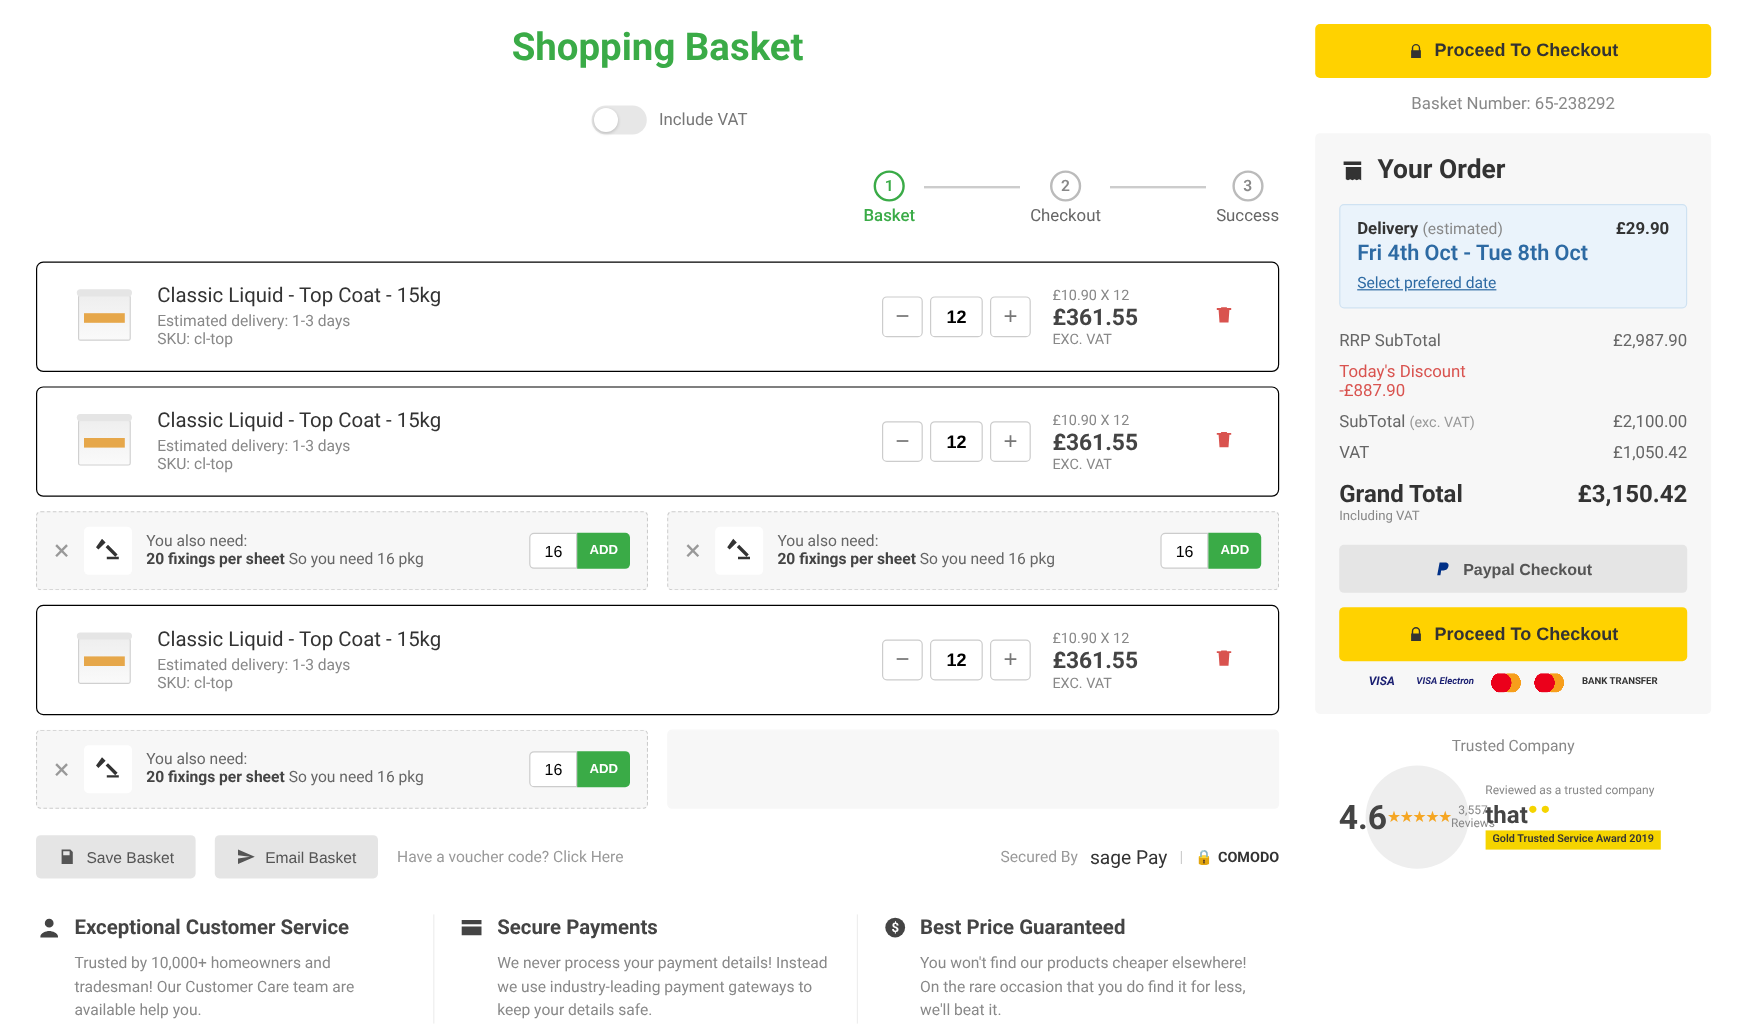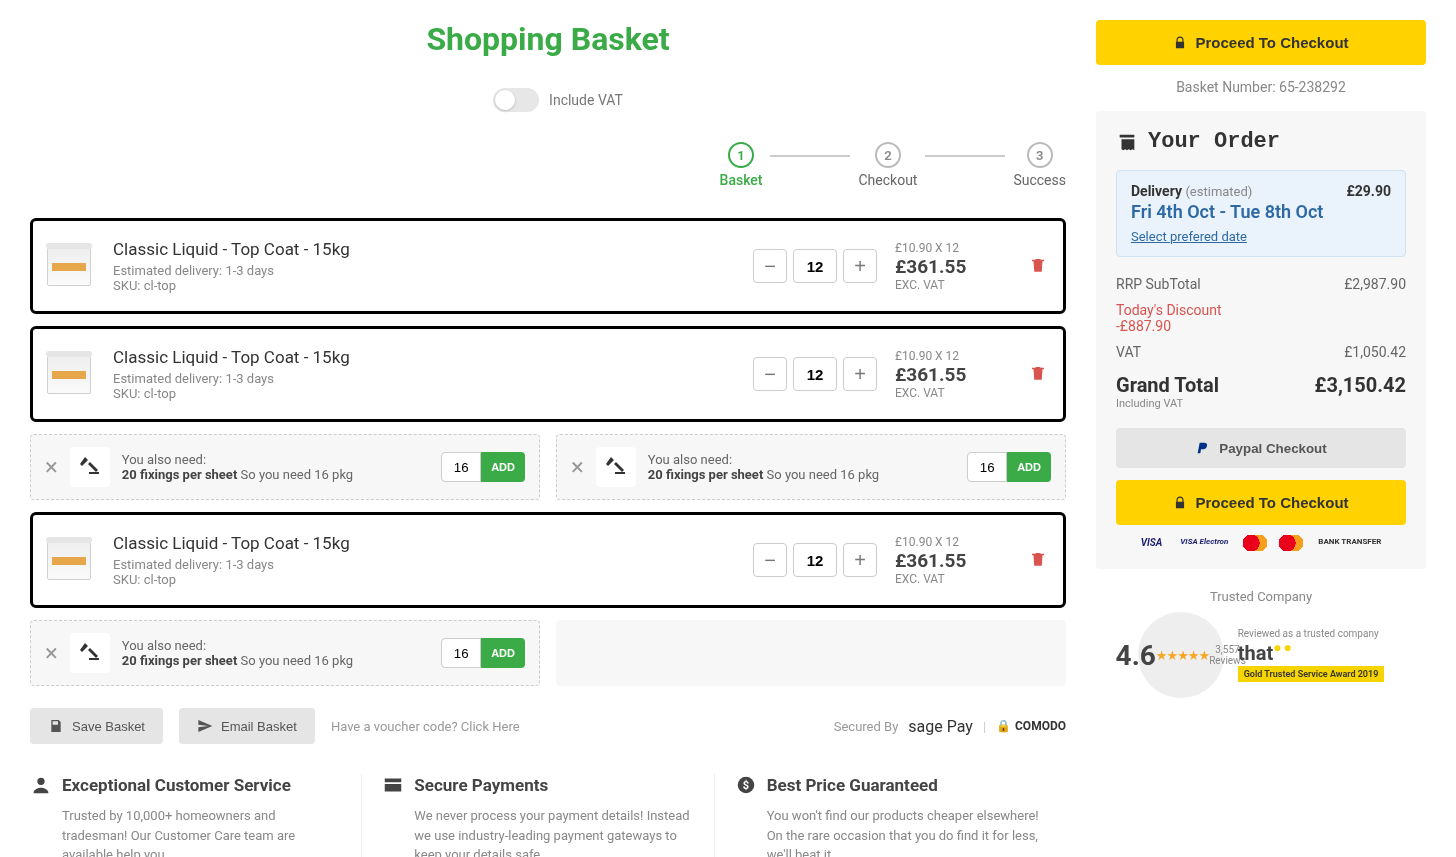--- a/index.html
+++ b/index.html
@@ -16,21 +16,21 @@
   .vat-label { color: #777; }
 
   .steps { display: flex; align-items: center; margin-left: auto; }
   .step { text-align: center; }
   .step-circle { width: 26px; height: 26px; border-radius: 50%; border: 2px solid #bbb; color: #888; display: flex; align-items: center; justify-content: center; font-size: 13px; margin: 0 auto 4px; font-weight: 600; }
   .step-active .step-circle { border-color: #3aab47; color: #3aab47; }
   .step-label { font-size: 14px; color: #666; }
   .step-active .step-label { color: #3aab47; font-weight: 500; }
   .step-line { flex: 1; height: 2px; background: #ccc; width: 80px; margin: 0 8px 18px; }
 
-  .cart-item { border: 3px solid #000000; border-radius: 6px; padding: 18px 10px; display: flex; align-items: center; gap: 18px; margin-bottom: 12px; }
+  .cart-item { border: 1px solid #000000; border-radius: 6px; padding: 18px 30px; display: flex; align-items: center; gap: 18px; margin-bottom: 12px; }
   .thumb { width: 52px; height: 52px; position: relative; }
   .paint-can { width: 44px; height: 40px; margin: 6px auto 0; background: linear-gradient(#eee, #fafafa); border: 1px solid #d0d0d0; border-radius: 4px 4px 2px 2px; position: relative; }
   .paint-can::before { content: ""; position: absolute; top: -4px; left: -2px; right: -2px; height: 6px; background: #e5e5e5; border-radius: 3px; }
   .paint-can::after { content: ""; position: absolute; left: 4px; right: 4px; top: 16px; height: 8px; background: #e6a74a; }
   .item-info { flex: 1; }
   .item-name { font-size: 17px; color: #333; margin-bottom: 4px; }
   .item-sub { color: #888; font-size: 13px; }
   .qty { display: flex; align-items: center; gap: 6px; }
   .qty-btn { width: 34px; height: 34px; border: 1px solid #ccc; border-radius: 4px; background: #fff; font-size: 20px; color: #777; cursor: pointer; display:flex; align-items:center; justify-content:center; }
   .qty-input { width: 44px; height: 34px; border: 1px solid #ccc; border-radius: 4px; text-align: center; font-size: 15px; font-weight: 600; }
@@ -66,21 +66,21 @@
   .feature { flex: 1; padding: 0 20px; border-right: 1px solid #eee; }
   .feature:last-child { border-right: none; }
   .feature:first-child { padding-left: 0; }
   .feature h3 { font-size: 17px; color: #444; margin-bottom: 10px; display: flex; align-items: center; gap: 10px; }
   .feature h3 svg { width: 22px; height: 22px; }
   .feature p { color: #888; font-size: 13px; line-height: 1.5; margin-left: 32px; }
 
   .checkout-btn { width: 100%; background: #ffd200; border: none; border-radius: 4px; padding: 14px; font-size: 15px; font-weight: 700; color: #333; cursor: pointer; display: flex; align-items: center; justify-content: center; gap: 8px; }
   .basket-num { text-align: center; color: #888; margin: 14px 0 16px; }
   .order-box { background: #f7f7f7; border-radius: 4px; padding: 18px 20px; }
-  .order-title { font-size: 22px; font-weight: 700; display: flex; align-items: center; gap: 10px; margin-bottom: 16px; font-family: Liberation Mono, monospace; }
+  .order-title { font-size: 22px; font-weight: 700; display: flex; align-items: center; gap: 10px; margin-bottom: 16px; }
   .delivery-box { background: #eaf3fb; border: 1px solid #cfe2f2; border-radius: 4px; padding: 12px 14px; margin-bottom: 14px; }
   .del-row1 { display: flex; justify-content: space-between; }
   .del-row1 b { color: #333; }
   .del-row1 .est { color: #888; font-weight: normal; font-size: 13px; }
   .del-price { font-weight: 700; }
   .del-date { color: #2d6aa3; font-size: 18px; margin: 2px 0 6px; font-weight: 600; }
   .del-link { color: #2d6aa3; font-size: 13px; text-decoration: underline; cursor: pointer; }
   .sum-row { display: flex; justify-content: space-between; padding: 5px 0; font-size: 14px; color: #666; }
   .sum-row.discount { color: #d9534f; flex-direction: column; }
   .sum-row .muted { color:#999; font-size: 12px; }
@@ -349,20 +349,24 @@
       </div>
       <div class="sum-row">
           <span>RRP SubTotal</span>
           <span>£2,987.90</span>
         </div>
       <div class="sum-row discount">
           <span>Today's Discount</span>
           <span>-£887.90</span>
         </div>
       <div class="sum-row">
+          <span><span>SubTotal </span><span class="muted">(exc. VAT)</span></span>
+          <span>£2,100.00</span>
+        </div>
+      <div class="sum-row">
           <span>VAT</span>
           <span>£1,050.42</span>
         </div>
       <div class="grand">
         <div>
           <div class="gt">Grand Total</div>
           <div class="grand-sub">Including VAT</div>
         </div>
         <div class="gv">£3,150.42</div>
       </div>

